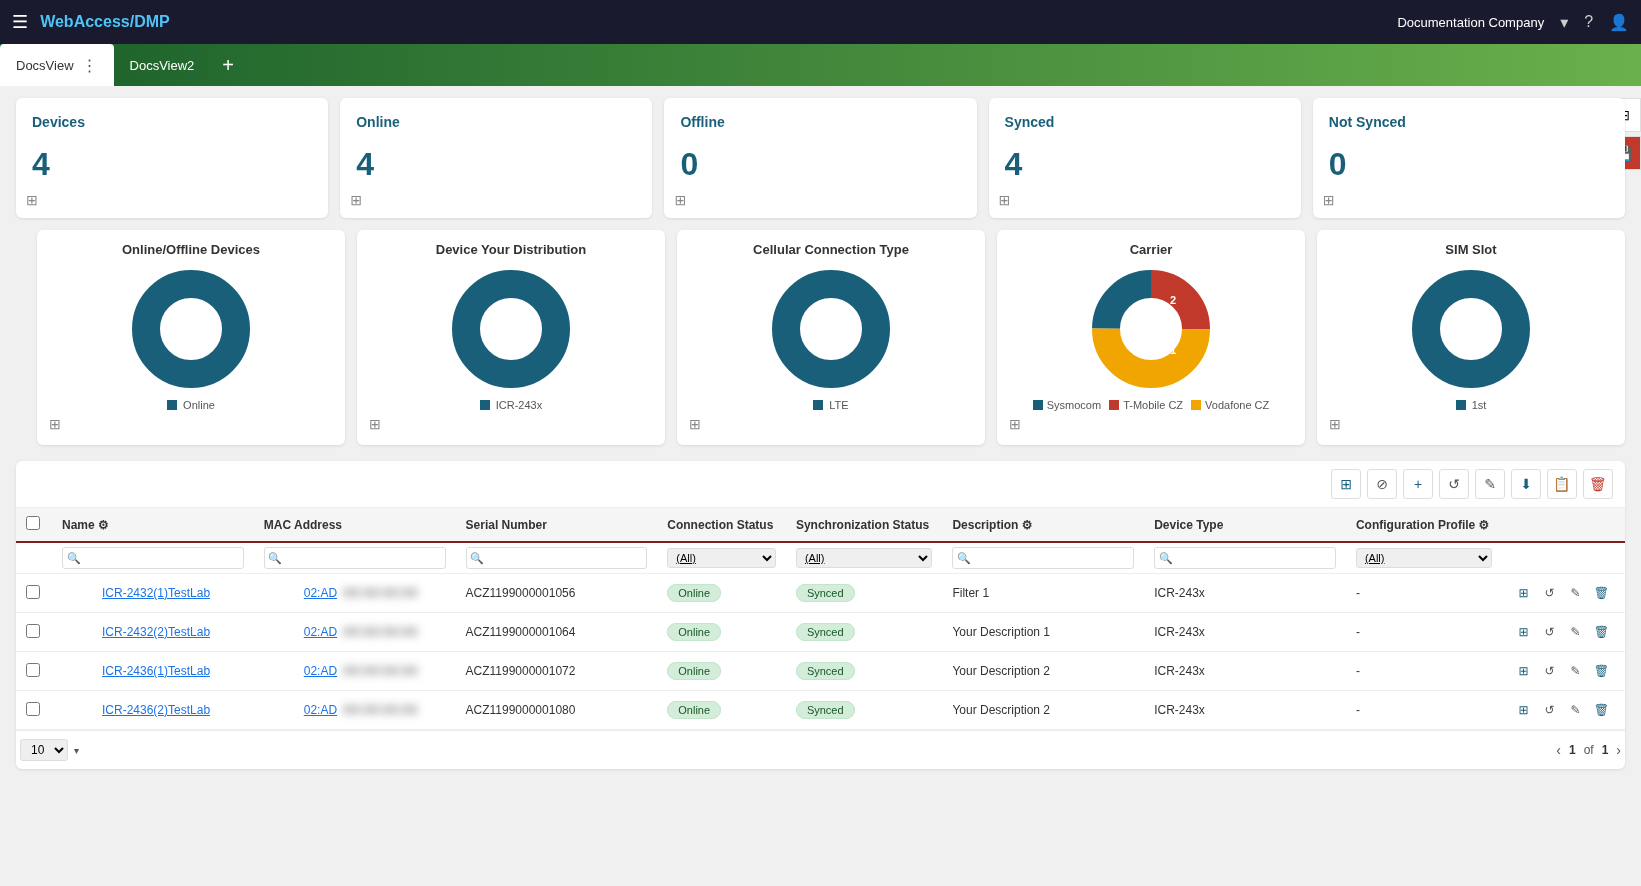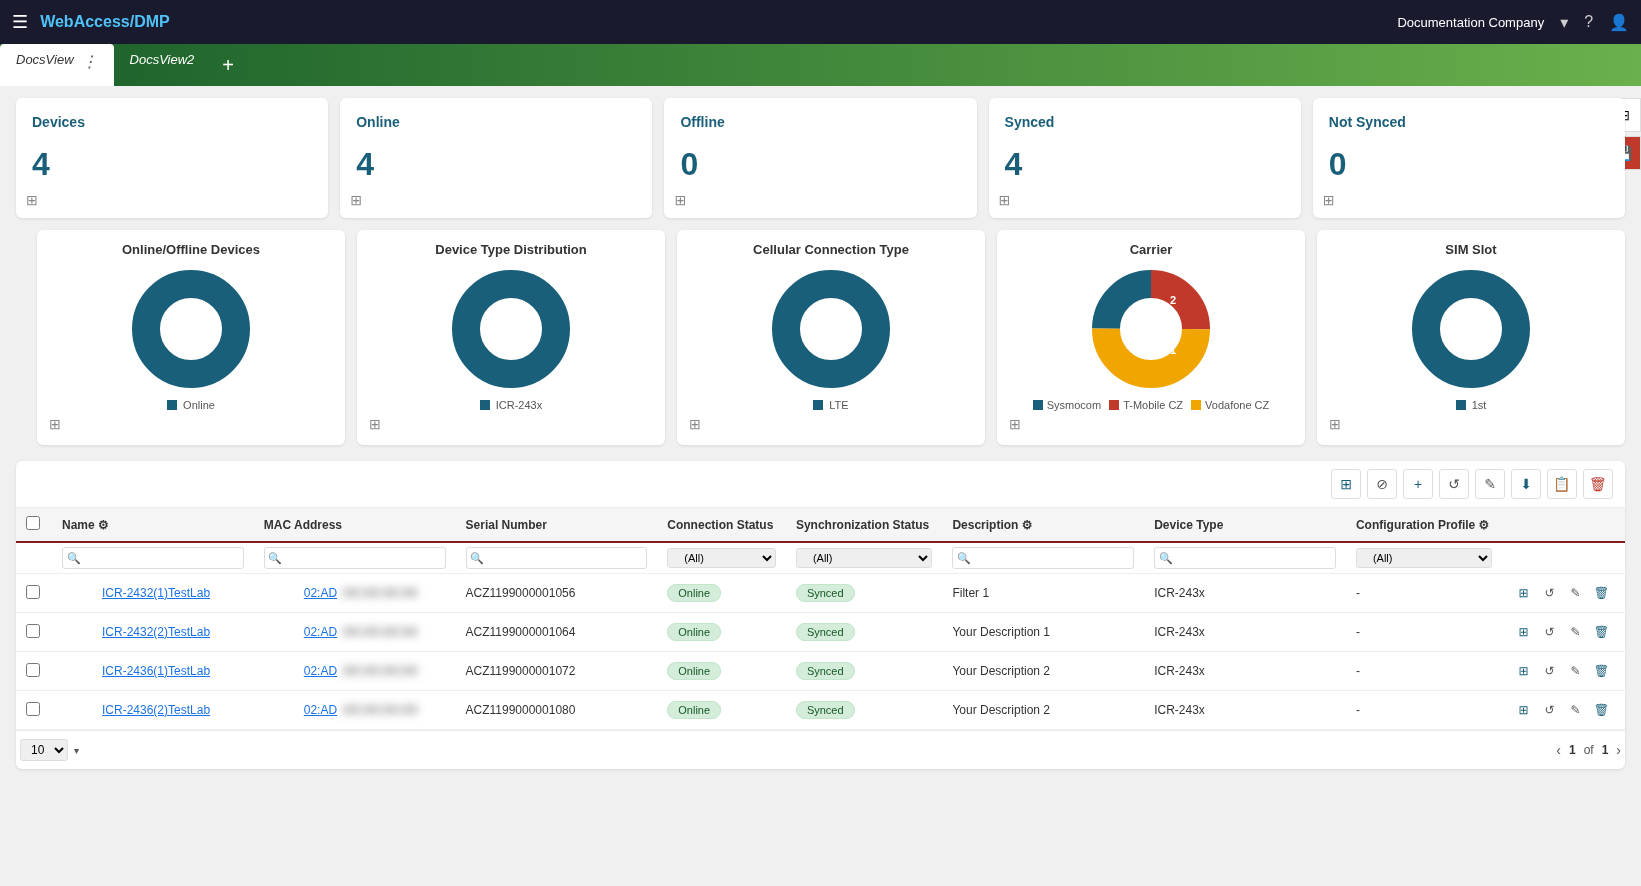--- a/index.html
+++ b/index.html
@@ -24,27 +24,27 @@
     
     .tab-bar {
       background: linear-gradient(to right, #1a5f2a, #6ab04c);
       display: flex;
       align-items: center;
       height: 42px;
       padding: 0 0 0 0;
     }
     .tab {
       display: flex;
+      align-items: center;
       height: 100%;
       padding: 8px 16px;
       cursor: pointer;
       font-size: 13px;
       color: white;
       position: relative;
-      font-style: italic;
     }
     .tab.active {
       background: white;
       color: #333;
       border-top-left-radius: 4px;
       border-top-right-radius: 4px;
     }
     .tab.active .tab-menu { color: #555; }
     .tab-menu { margin-left: 8px; font-size: 16px; cursor: pointer; }
     .tab-add { color: white; font-size: 20px; padding: 0 12px; cursor: pointer; line-height: 42px; }
@@ -136,21 +136,21 @@
       cursor: pointer;
       font-size: 14px; color: #555;
     }
     .tb-btn.blue { color: #1a5f7a; }
     .tb-btn.red { color: #c0392b; }
     table { width: 100%; border-collapse: collapse; font-size: 12px; }
     th { background: #f5f5f5; padding: 8px 10px; text-align: left; color: #333; font-size: 12px; border-bottom: 2px solid #7f1d1d; white-space: nowrap; }
     td { padding: 8px 10px; border-bottom: 1px solid #eee; color: #333; font-size: 12px; white-space: nowrap; }
     .filter-row td { padding: 4px 10px; }
     .filter-input { border: 1px solid #ddd; border-radius: 3px; padding: 2px 6px; font-size: 11px; width: 100%; }
-    .filter-select { border: 1px solid #ddd; border-radius: 3px; padding: 2px 12px; font-size: 11px; width: 100%; }
+    .filter-select { border: 1px solid #ddd; border-radius: 3px; padding: 2px 4px; font-size: 11px; width: 100%; text-decoration: underline; }
     .badge-online { background: #d4edda; color: #155724; border: 1px solid #c3e6cb; border-radius: 12px; padding: 2px 10px; font-size: 11px; }
     .badge-synced { background: #d4edda; color: #155724; border: 1px solid #c3e6cb; border-radius: 12px; padding: 2px 10px; font-size: 11px; }
     .link-blue { color: #1a73e8; text-decoration: underline; cursor: pointer; margin-left: 40px; }
     .mac-blur { filter: blur(4px); display: inline-block; }
     .row-actions { display: flex; gap: 4px; align-items: center; }
     .row-act-btn { width: 22px; height: 22px; font-size: 12px; cursor: pointer; display: flex; align-items: center; justify-content: center; color: #555; }
     .row-act-btn.blue { color: #1a5f7a; }
     .table-footer { display: flex; align-items: center; padding: 8px 4px; border-top: 1px solid #eee; justify-content: space-between; }
     .page-size-select { border: 1px solid #ddd; border-radius: 3px; padding: 2px 6px; font-size: 12px; }
     .pagination { display: flex; align-items: center; gap: 8px; font-size: 12px; color: #555; }
@@ -255,21 +255,21 @@
       <div class="legend">
         <span class="legend-dot" style="background:#1a5f7a;"></span>
         <span>Online</span>
       </div>
       <div style="margin-top:4px;align-self:flex-start;">
         <span class="chart-card-icon">⊞</span>
       </div>
     </div>
 
     <div class="chart-card">
-      <div class="chart-card-title">Device Type Distribution</div>
+      <div class="chart-card-title">Device Your Distribution</div>
       <div class="donut-container">
         <svg width="120" height="120" viewBox="0 0 120 120">
           <circle cx="60" cy="60" r="45" fill="none" stroke="#1a5f7a" stroke-width="28"></circle>
           <circle cx="60" cy="60" r="22" fill="white"></circle>
         </svg>
         <div class="donut-label">4</div>
       </div>
       <div class="legend">
         <span class="legend-dot" style="background:#1a5f7a;"></span>
         <span>ICR-243x</span>

